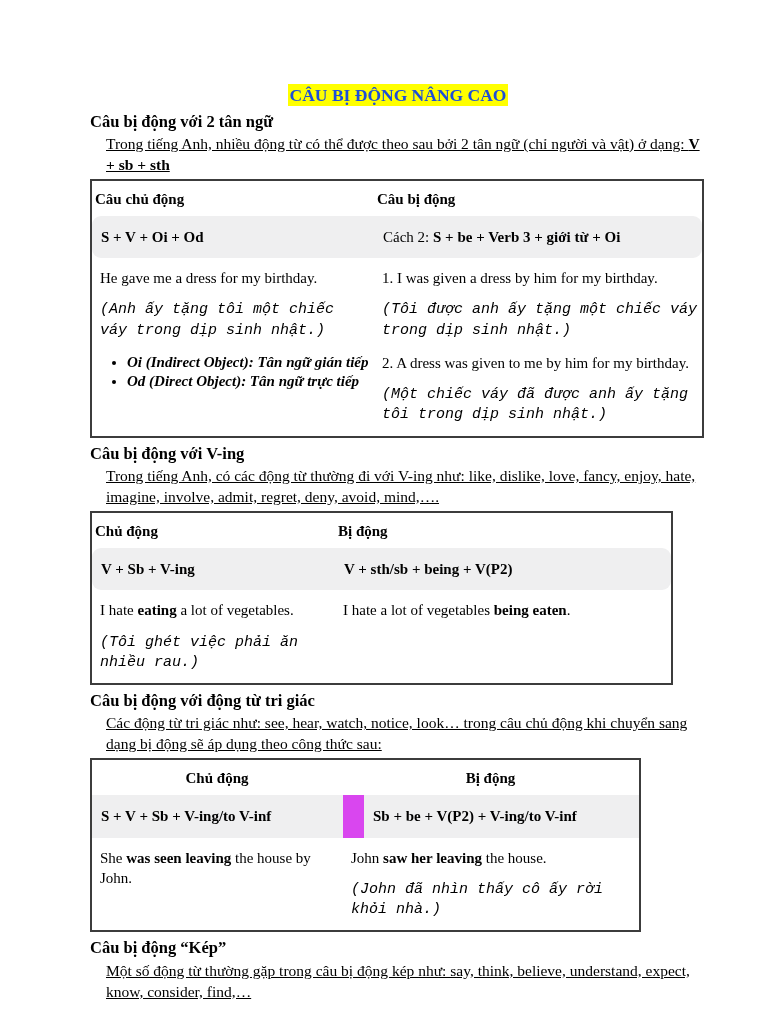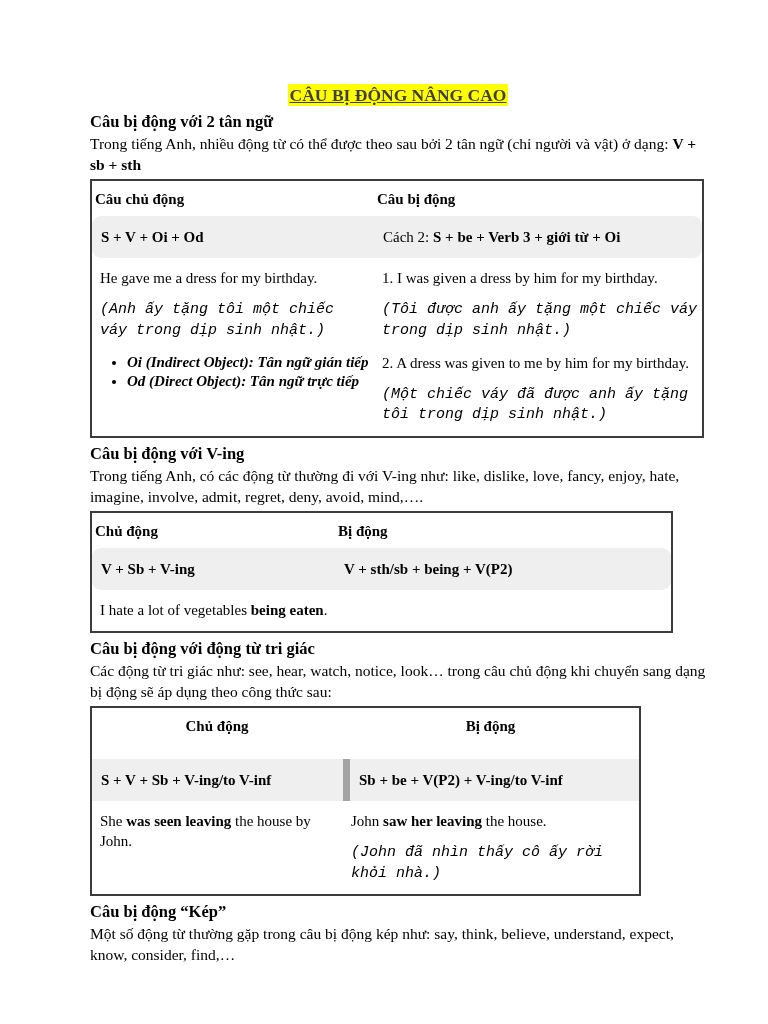--- a/index.html
+++ b/index.html
@@ -12,44 +12,43 @@
     font-size:15.5px;
     color:#000;
     line-height:1.35;
     overflow:hidden;
   }
   .content { position:absolute; left:90px; top:84px; width:616px; }
 
   .doc-title { text-align:center; margin:0 0 3px 0; }
   .doc-title .hl {
     background:#ffff00;
-    color:#404040;
+    color:#1d4ed8;
     font-weight:bold;
     font-size:17.5px;
     padding:1px 2px;
-    text-decoration:underline;
   }
 
   .sec-heading { font-weight:bold; font-size:16.5px; margin:3px 0 1px 0; }
-  .intro { margin:0 0 3px 0; }
+  .intro { margin:0 0 3px 16px;text-decoration:underline; }
   .intro b { font-weight:bold; }
 
   .tbl { border:2px solid #3c3c3c; margin:2px 0 5px 0; box-sizing:border-box; background:#fff; }
   .t1 { width:614px; }
   .t2 { width:583px; }
   .t3 { width:551px; }
   .row { display:grid;border-radius:9px; }
   .t1 .row { grid-template-columns:282px 1fr; }
   .t2 .row { grid-template-columns:243px 1fr; }
   .t3 .row { grid-template-columns:251px 1fr; }
   .cell { padding:10px 4px 10px 8px; font-size:15px; }
   .head .cell { font-weight:bold; padding:8px 4px 7px 3px; }
   .t3 .head .cell { text-align:center; }
   .formula { background:#efeff0; }
-  .t3 .formula { background:#a3a3a3; column-gap:7px;margin-top:16px; }
+  .t3 .formula { background:#d946ef; column-gap:21px; }
   .t3 .formula .cell { background:#efeff0; }
   .formula .cell { padding:11px 4px 11px 9px; }
   .formula .fbold { font-weight:bold; }
   .cell p { margin:0 0 12px 0; }
   .cell p:last-child, .cell p.last { margin-bottom:0; }
   .formula .cell p { margin:0 0 14px 0; }
   .formula .cell p.last { margin-bottom:0; }
   .it { font-style:italic;font-family:Liberation Mono, monospace; }
   .note-head { font-weight:bold; font-style:italic; margin-bottom:1px !important; }
   .note-list { margin:0; padding:0 0 0 27px; list-style:disc; }
@@ -105,20 +104,24 @@
       <div class="row head">
         <div class="cell">Chủ động</div>
         <div class="cell">Bị động</div>
       </div>
       <div class="row formula">
         <div class="cell fbold">V + Sb + V-ing</div>
         <div class="cell fbold">V + sth/sb + being + V(P2)</div>
       </div>
       <div class="row example">
         <div class="cell">
+          <p class="ex"><span>I hate </span><b>eating</b><span> a lot of vegetables.</span></p>
+          <p class="it last">(Tôi ghét việc phải ăn nhiều rau.)</p>
+        </div>
+        <div class="cell">
           <p class="ex"><span>I hate a lot of vegetables </span><b>being eaten</b><span>.</span></p>
         </div>
       </div>
     </div>
 
     <div class="sec-heading">Câu bị động với động từ tri giác</div>
     <p class="intro">Các động từ tri giác như: see, hear, watch, notice, look… trong câu chủ động khi chuyển sang dạng bị động sẽ áp dụng theo công thức sau:</p>
 
     <div class="tbl t3">
       <div class="row head">

